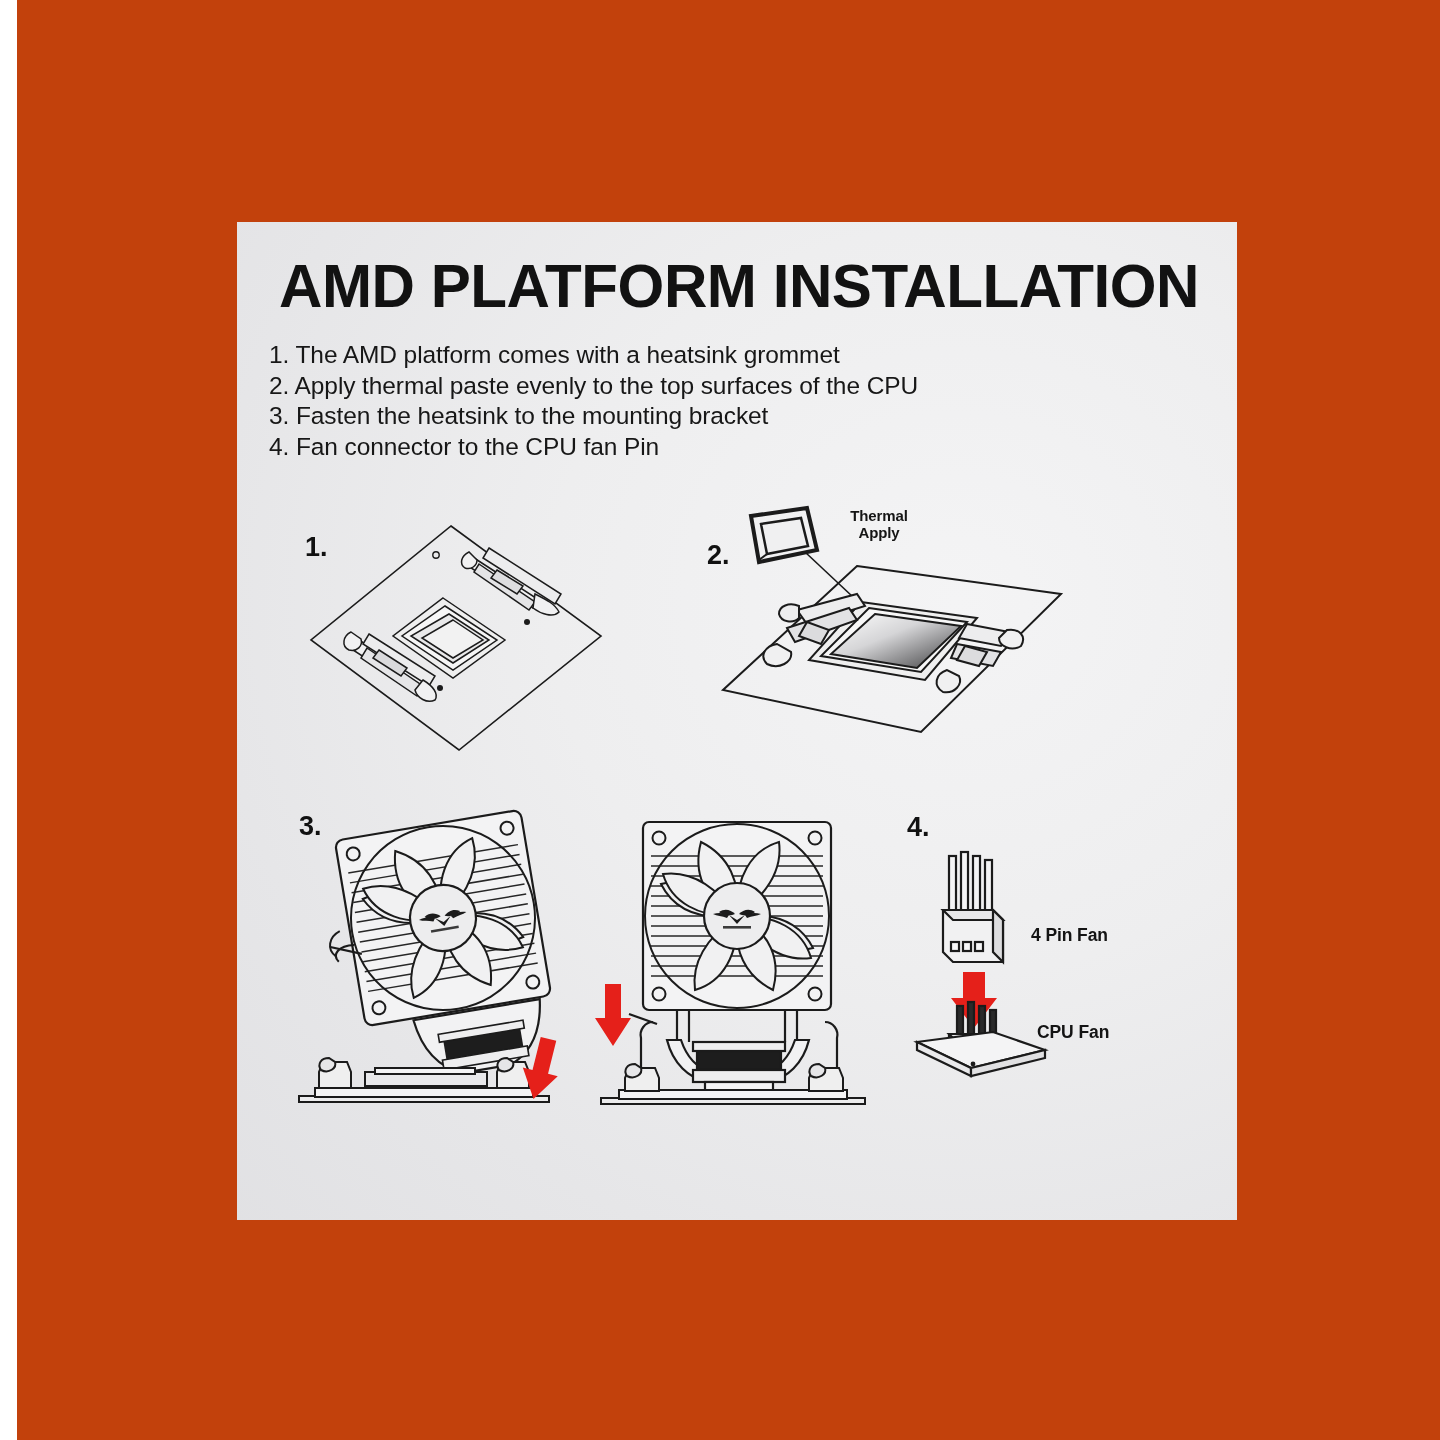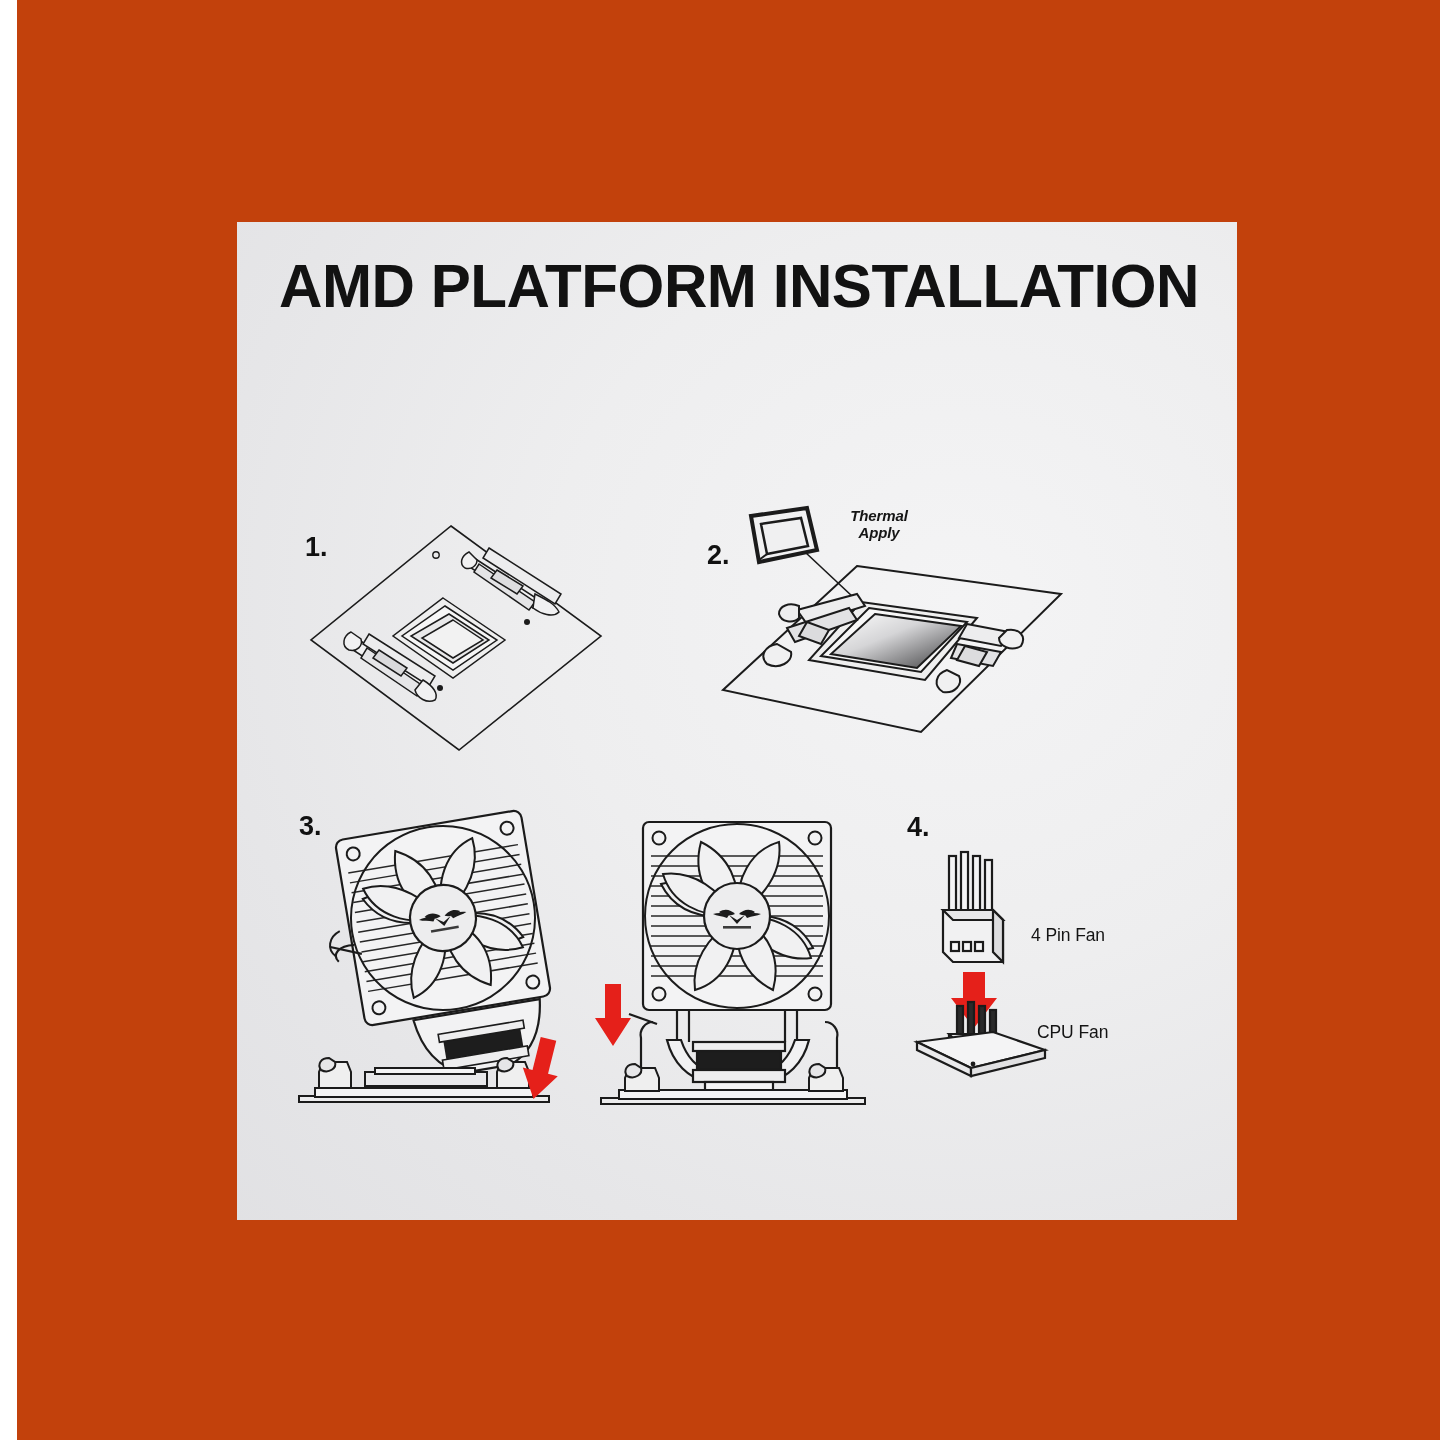--- a/index.html
+++ b/index.html
@@ -78,43 +78,48 @@
     color: #111111;
     letter-spacing: 0px;
   }
   .callout {
     position: absolute;
     font-size: 15px;
     font-weight: bold;
     color: #151515;
     line-height: 17px;
     letter-spacing: -0.1px;
-    font-style: italic;
   }
   .callout.two-line { text-align: center; }
 
   .lbl {
     position: absolute;
     font-size: 17.5px;
-    font-weight: normal;
+    font-weight: bold;
     color: #141414;
     letter-spacing: -0.1px;
     white-space: nowrap;
   }
 
   svg { display: block; overflow: visible; }
 </style>
 </head>
 <body>
 
 <div id="root">
   <div id="panel">
 
     <div id="title">AMD PLATFORM INSTALLATION</div>
 
+    <div id="steps-list">
+      <div class="step-line">1. The AMD platform comes with a heatsink grommet</div>
+      <div class="step-line">2. Apply thermal paste evenly to the top surfaces of the CPU</div>
+      <div class="step-line">3. Fasten the heatsink to the mounting bracket</div>
+      <div class="step-line">4. Fan connector to the CPU fan Pin</div>
+    </div>
 
     <div class="figure" style="left:46px; top:286px; width:330px; height:250px;">
       <div class="step-num" style="left:22px; top:24px;">1.</div>
 
       <svg width="330" height="250" viewBox="0 0 330 250">
 
         <polygon points="168,18 318,128 176,242 28,132" fill="none" stroke="#1b1b1b" stroke-width="1.6"></polygon>
 
         <g stroke="#1c1c1c" fill="none" stroke-width="1.5">
           <polygon points="160,90 222,132 170,170 110,128" fill="#efefef"></polygon>

